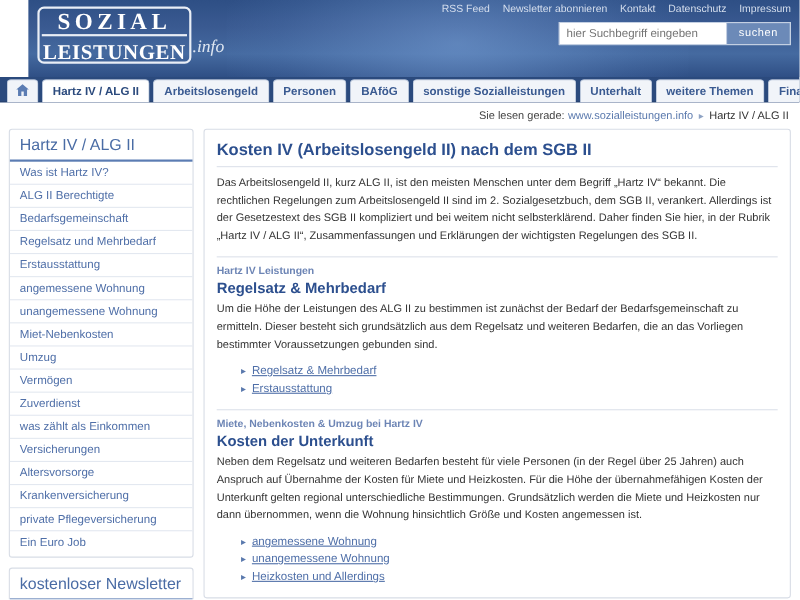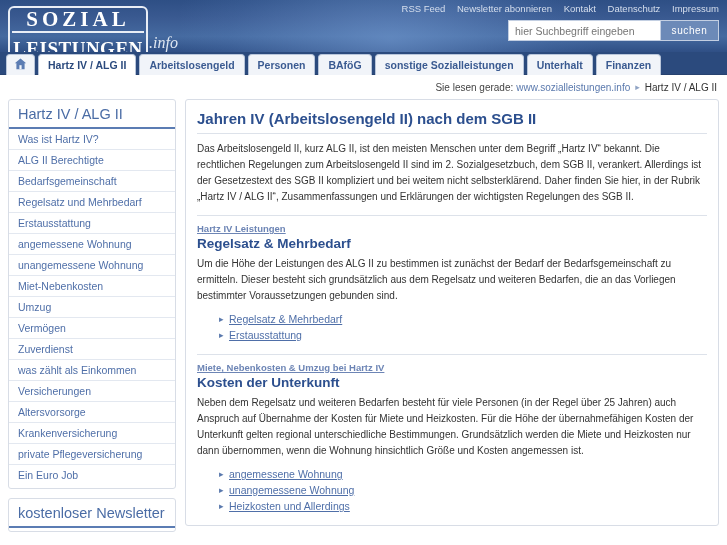--- a/index.html
+++ b/index.html
@@ -14,24 +14,25 @@
   #page {
     position: relative;
     width: 727px; height: 545px;
     overflow: hidden;
     background: #ffffff;
   }
 
   
   .header {
     position: relative;
-    height: 52px;
+    height: 70px;
     background: linear-gradient(to bottom, #2e4f85 0%, #3a5a91 35%, #456aa0 70%, #2f4f85 100%);
     background-color: #3a5a91;
     overflow: hidden;
+    margin-left: 26px;
   }
   .header:before {
     content: "";
     position: absolute;
     left: 180px; top: -60px;
     width: 420px; height: 200px;
     background: radial-gradient(ellipse at center, rgba(120,160,215,0.55) 0%, rgba(90,130,190,0.18) 55%, rgba(0,0,0,0) 75%);
     pointer-events: none;
   }
 
@@ -266,21 +267,20 @@
   }
   .section-rule {
     border-top: 1px solid #dde2ea;
     margin: 10px 0 7px 0;
   }
   .kicker {
     font-size: 9.5px;
     color: #6d85b5;
     font-weight: bold;
     margin: 0 0 2px 0;
-    text-decoration: underline;
   }
   h2.sec-title {
     margin: 0 0 5px 0;
     font-size: 13.5px;
     color: #2c4f8e;
     font-weight: bold;
   }
   ul.linklist {
     list-style: none;
     margin: 0 0 2px 0;
@@ -345,20 +345,21 @@
           </svg>
         </span>
       </a>
 
       <a class="tab active" href="#">Hartz IV / ALG II</a>
       <a class="tab" href="#">Arbeitslosengeld</a>
       <a class="tab" href="#">Personen</a>
       <a class="tab" href="#">BAföG</a>
       <a class="tab" href="#">sonstige Sozialleistungen</a>
       <a class="tab" href="#">Unterhalt</a>
+      <a class="tab" href="#">weitere Themen</a>
       <a class="tab" href="#">Finanzen</a>
 
     </div>
   </div>
 
   <div class="breadcrumb">
     <span class="bc-label">Sie lesen gerade:</span>
     <a href="#">www.sozialleistungen.info</a>
     <span class="sep">▸</span>
     <span class="bc-current">Hartz IV / ALG II</span>
@@ -425,21 +426,21 @@
         </ul>
       </div>
 
       <div class="box">
         <div class="box-title">kostenloser Newsletter</div>
 
       </div>
     </div>
 
     <div class="main">
-      <h1 class="page-title">Jahren IV (Arbeitslosengeld II) nach dem SGB II</h1>
+      <h1 class="page-title">Kosten IV (Arbeitslosengeld II) nach dem SGB II</h1>
       <div class="title-rule"></div>
       <p class="intro">Das Arbeitslosengeld II, kurz ALG II, ist den meisten Menschen unter dem Begriff „Hartz IV“ bekannt. Die rechtlichen Regelungen zum Arbeitslosengeld II sind im 2. Sozialgesetzbuch, dem SGB II, verankert. Allerdings ist der Gesetzestext des SGB II kompliziert und bei weitem nicht selbsterklärend. Daher finden Sie hier, in der Rubrik „Hartz IV / ALG II“, Zusammenfassungen und Erklärungen der wichtigsten Regelungen des SGB II.</p>
 
       <div class="section-rule"></div>
       <div class="kicker">Hartz IV Leistungen</div>
       <h2 class="sec-title">Regelsatz &amp; Mehrbedarf</h2>
       <p class="sec-text">Um die Höhe der Leistungen des ALG II zu bestimmen ist zunächst der Bedarf der Bedarfsgemeinschaft zu ermitteln. Dieser besteht sich grundsätzlich aus dem Regelsatz und weiteren Bedarfen, die an das Vorliegen bestimmter Voraussetzungen gebunden sind.</p>
       <ul class="linklist">
         <li><a href="#">Regelsatz &amp; Mehrbedarf</a></li>
         <li><a href="#">Erstausstattung</a></li>

